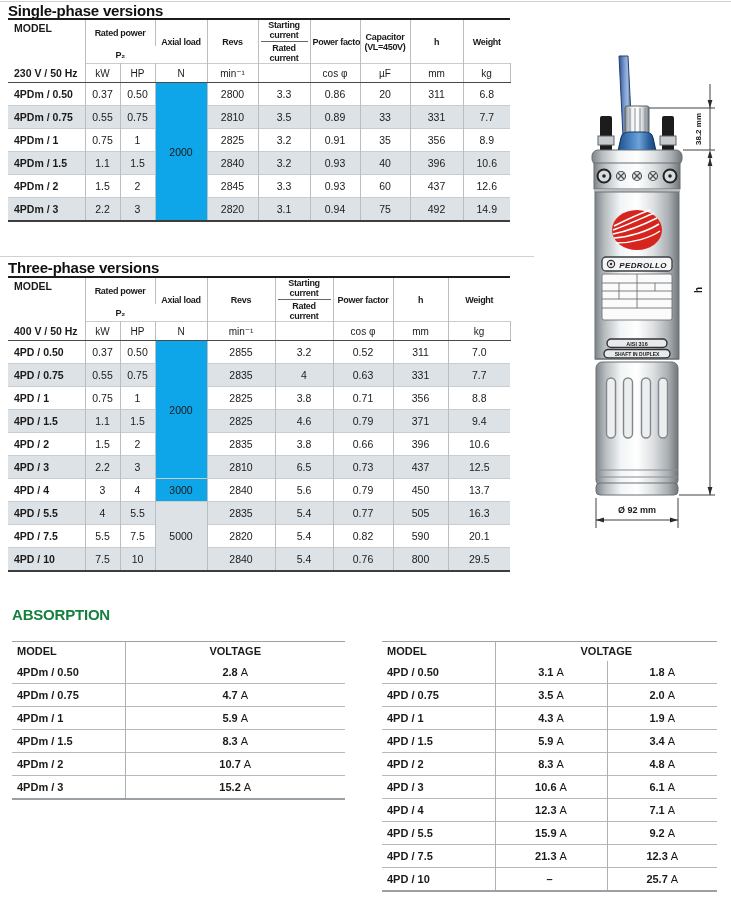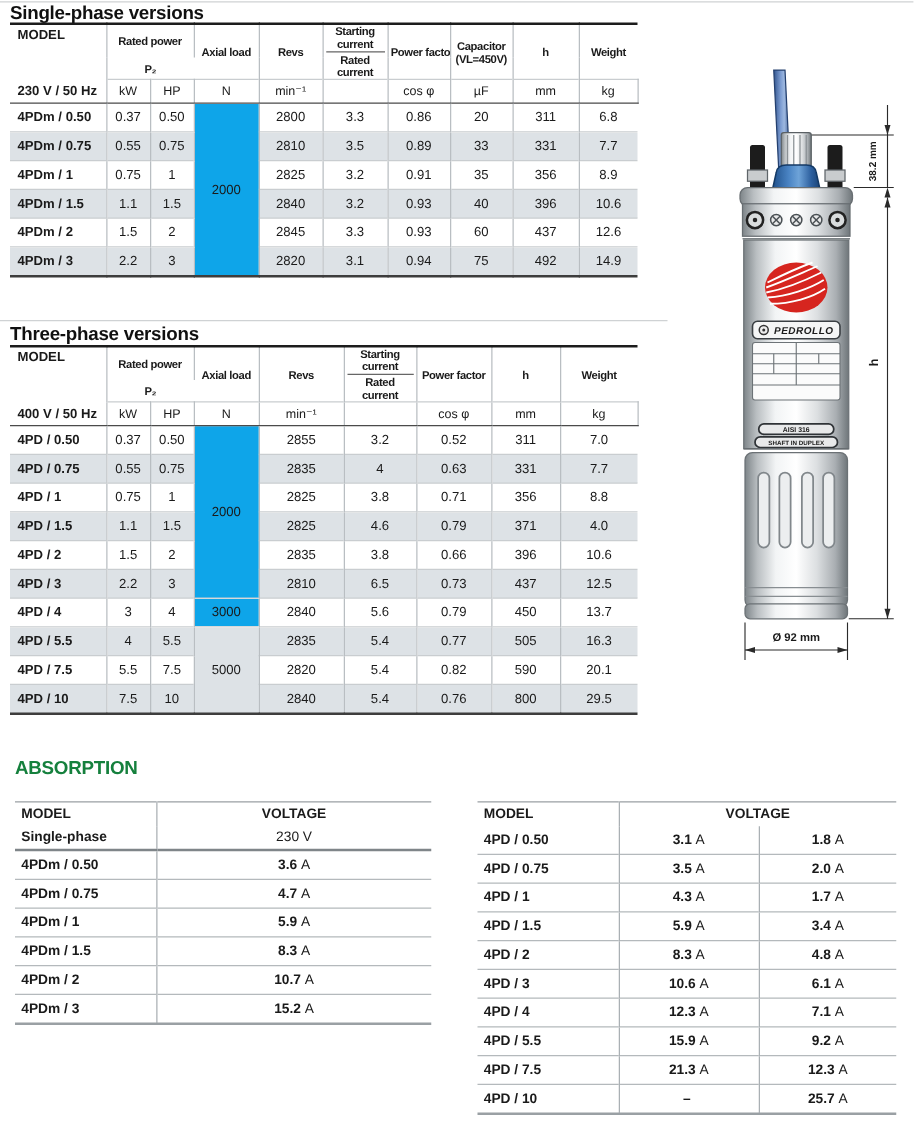--- a/index.html
+++ b/index.html
@@ -264,21 +264,21 @@
           <td>8.8</td>
         </tr>
         <tr class="shade">
           <td class="model">4PD / 1.5</td>
           <td>1.1</td>
           <td>1.5</td>
           <td>2825</td>
           <td>4.6</td>
           <td>0.79</td>
           <td>371</td>
-          <td>4.0</td>
+          <td>9.4</td>
         </tr>
         <tr>
           <td class="model">4PD / 2</td>
           <td>1.5</td>
           <td>2</td>
           <td>2835</td>
           <td>3.8</td>
           <td>0.66</td>
           <td>396</td>
           <td>10.6</td>
@@ -345,29 +345,25 @@
     <table class="abs" style="width:333px">
       <colgroup>
           <col style="width:113px">
           <col style="width:220px">
         </colgroup>
       <thead>
         <tr>
           <th class="model-h">MODEL</th>
           <th class="volt-h">VOLTAGE</th>
         </tr>
-        <tr class="sub">
-          <td class="phase model">Single-phase</td>
-          <td class="vlabel">230 V</td>
-        </tr>
       </thead>
       <tbody>
         <tr>
             <td class="model">4PDm / 0.50</td>
-            <td class="val"><b>3.6</b><span class="unit">A</span></td>
+            <td class="val"><b>2.8</b><span class="unit">A</span></td>
           </tr>
         <tr>
             <td class="model">4PDm / 0.75</td>
             <td class="val"><b>4.7</b><span class="unit">A</span></td>
           </tr>
         <tr>
             <td class="model">4PDm / 1</td>
             <td class="val"><b>5.9</b><span class="unit">A</span></td>
           </tr>
         <tr>
@@ -406,21 +402,21 @@
             <td class="val"><b>1.8</b><span class="unit">A</span></td>
           </tr>
         <tr>
             <td class="model">4PD / 0.75</td>
             <td class="val v1"><b>3.5</b><span class="unit">A</span></td>
             <td class="val"><b>2.0</b><span class="unit">A</span></td>
           </tr>
         <tr>
             <td class="model">4PD / 1</td>
             <td class="val v1"><b>4.3</b><span class="unit">A</span></td>
-            <td class="val"><b>1.7</b><span class="unit">A</span></td>
+            <td class="val"><b>1.9</b><span class="unit">A</span></td>
           </tr>
         <tr>
             <td class="model">4PD / 1.5</td>
             <td class="val v1"><b>5.9</b><span class="unit">A</span></td>
             <td class="val"><b>3.4</b><span class="unit">A</span></td>
           </tr>
         <tr>
             <td class="model">4PD / 2</td>
             <td class="val v1"><b>8.3</b><span class="unit">A</span></td>
             <td class="val"><b>4.8</b><span class="unit">A</span></td>

